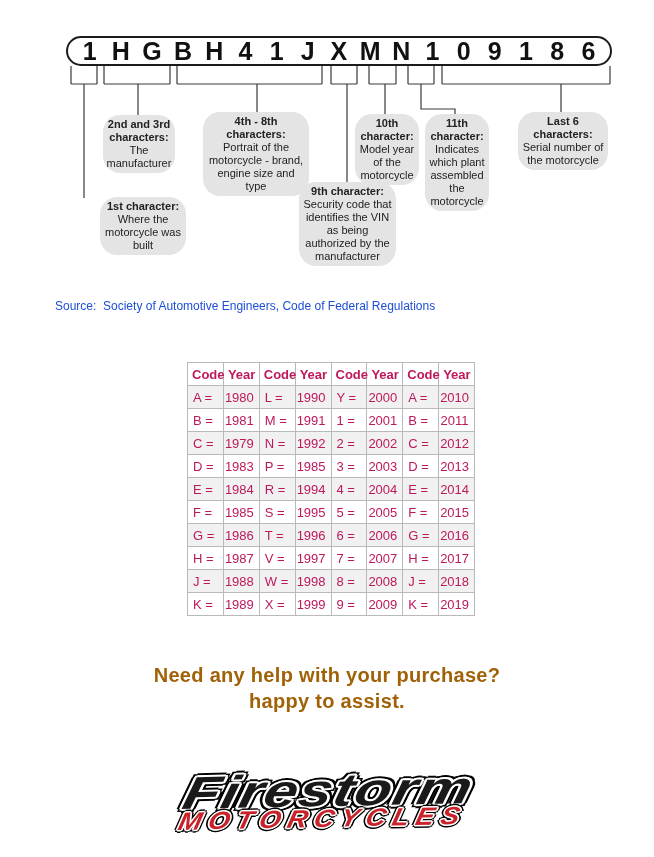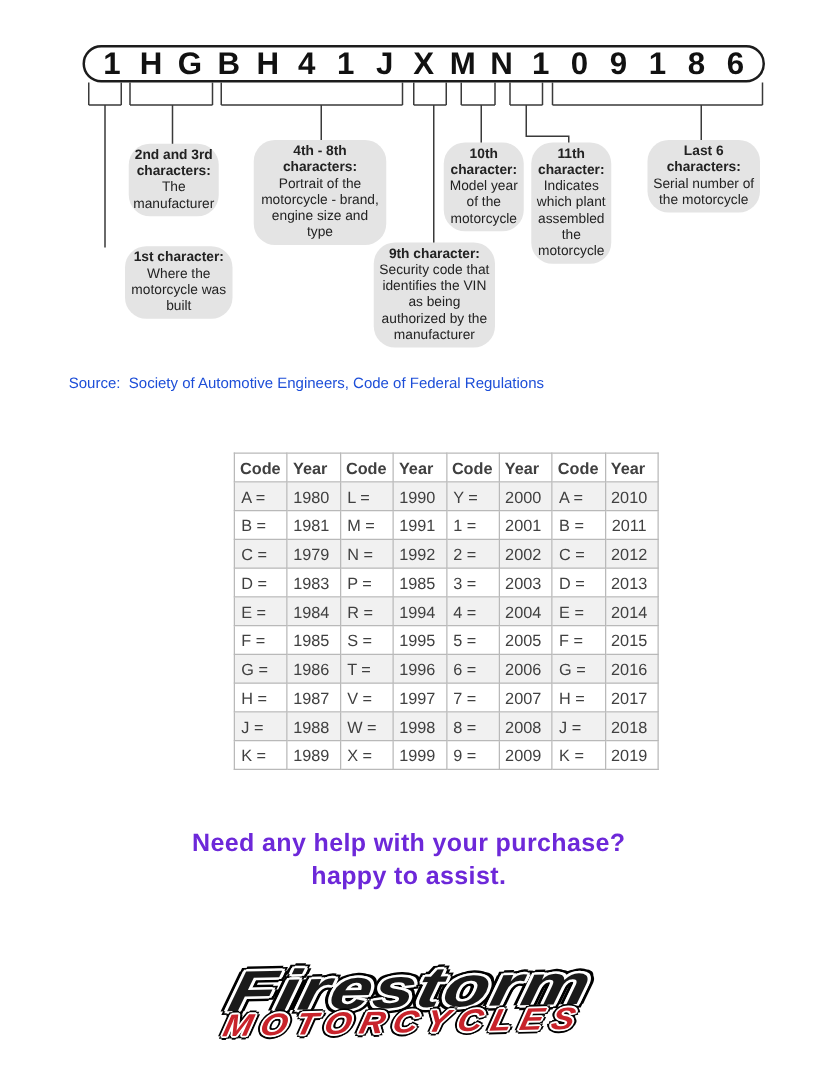--- a/index.html
+++ b/index.html
@@ -22,46 +22,46 @@
   
   .callout{
     position:absolute;background:#e4e4e4;text-align:center;
     font-size:11px;line-height:13px;padding:3px 3px;box-sizing:border-box;color:#222;border-radius:17px;
   }
   .callout .heading{font-weight:bold;display:block;}
   .callout .body{display:block;}
   .c-1st{left:52px;top:197px;width:86px;margin-left:48px;}
   .c-23{left:103px;top:115px;width:72px;}
   .c-48{left:203px;top:112px;width:106px;}
-  .c-9{left:299px;top:194px;width:97px;}
+  .c-9{left:299px;top:182px;width:97px;}
   .c-10{left:355px;top:114px;width:64px;}
   .c-11{left:425px;top:114px;width:64px;}
   .c-last6{left:518px;top:112px;width:90px;}
   
   .source-line{
     position:absolute;left:55px;top:299px;font-size:12px;color:#1d4ed8;white-space:pre-wrap;
   }
   
   .year-table{
-    position:absolute;left:187px;top:362px;width:340px;
+    position:absolute;left:187px;top:362px;width:288px;
     border-collapse:collapse;table-layout:fixed;
-    font-size:13px;color:#404040;
+    font-size:13px;color:#be185d;
   }
   .year-table th,.year-table td{
     border:1px solid #b9b9b9;height:23px;box-sizing:border-box;
     font-weight:normal;background:#ffffff;
   }
   .year-table th{font-weight:bold;text-align:left;padding-left:4px;}
   .year-table td.code-cell{text-align:left;padding-left:5px;}
   .year-table td.year-cell{text-align:center;padding-right:5px;margin-top:40px;}
   .year-table tbody tr:nth-child(odd) td{background:#f1f1f1;}
   
   .help-text{
     position:absolute;left:0;top:662px;width:654px;text-align:center;
-    font-size:20px;font-weight:bold;line-height:26px;letter-spacing:.3px;color:#6d28d9;
+    font-size:20px;font-weight:bold;line-height:26px;letter-spacing:.3px;color:#a16207;
   }
   
   .logo{
     position:absolute;left:0;top:768px;width:654px;
     display:flex;justify-content:center;
   }
   .logo-skew{
     transform:skewX(-14deg) rotate(-1.2deg);
     display:flex;flex-direction:column;align-items:center;
   }

